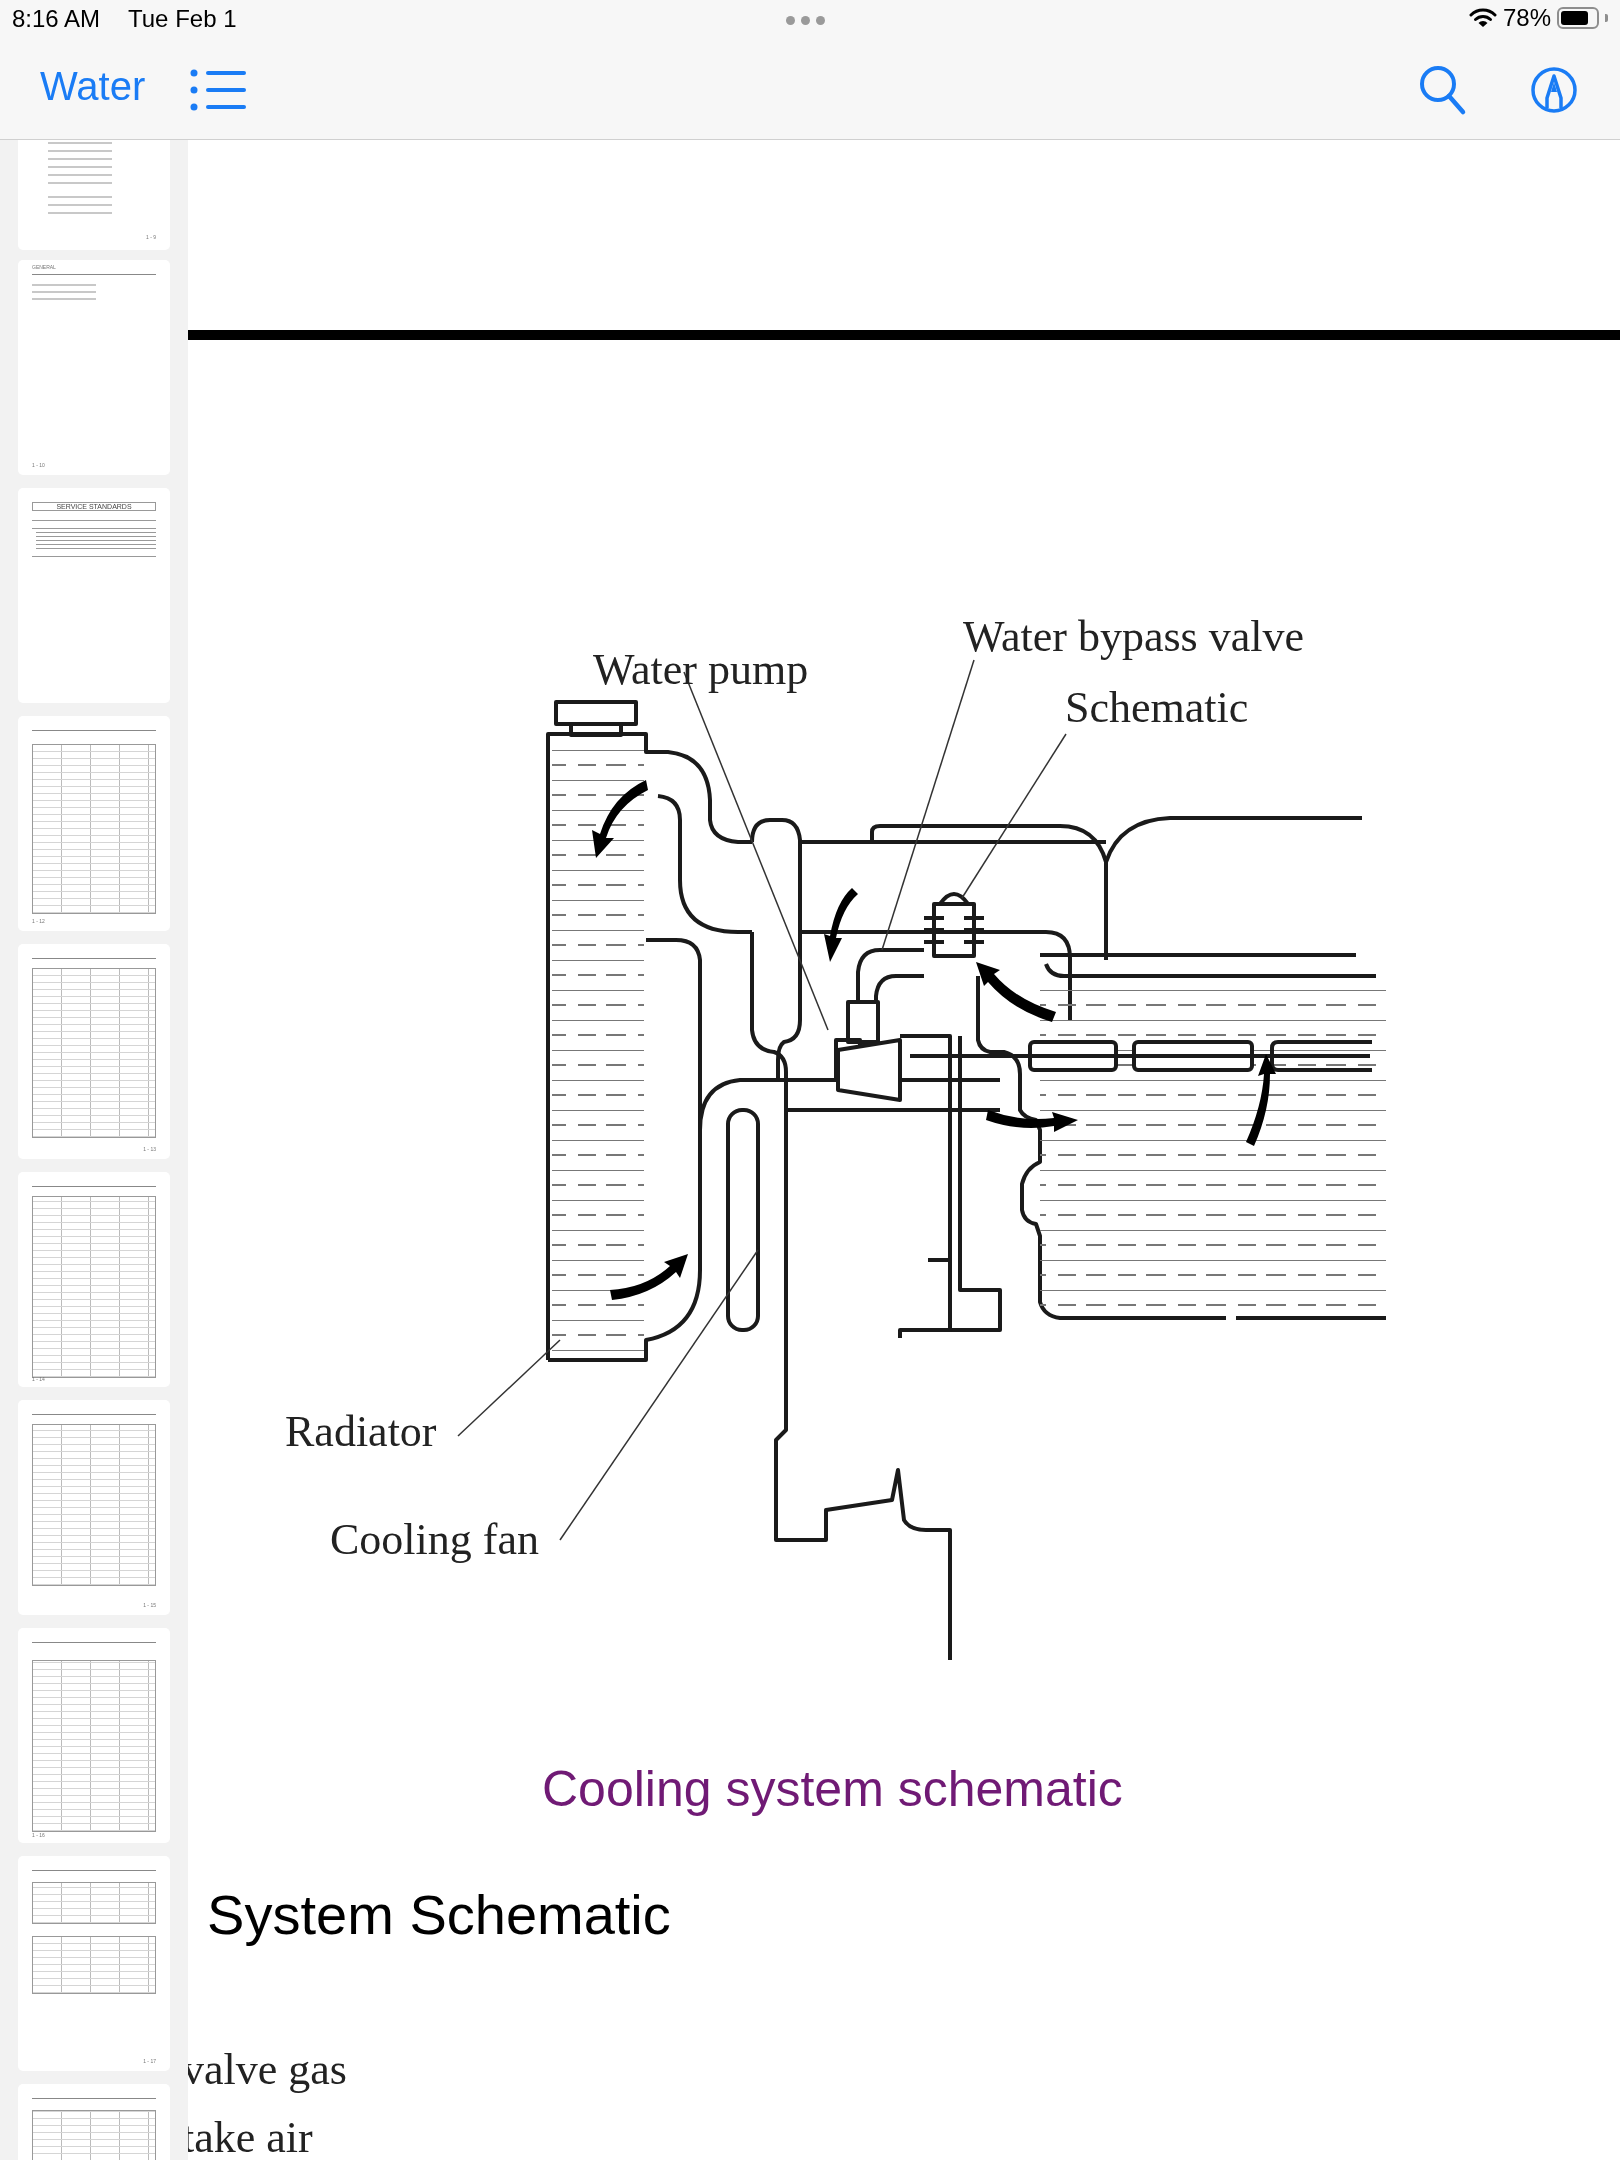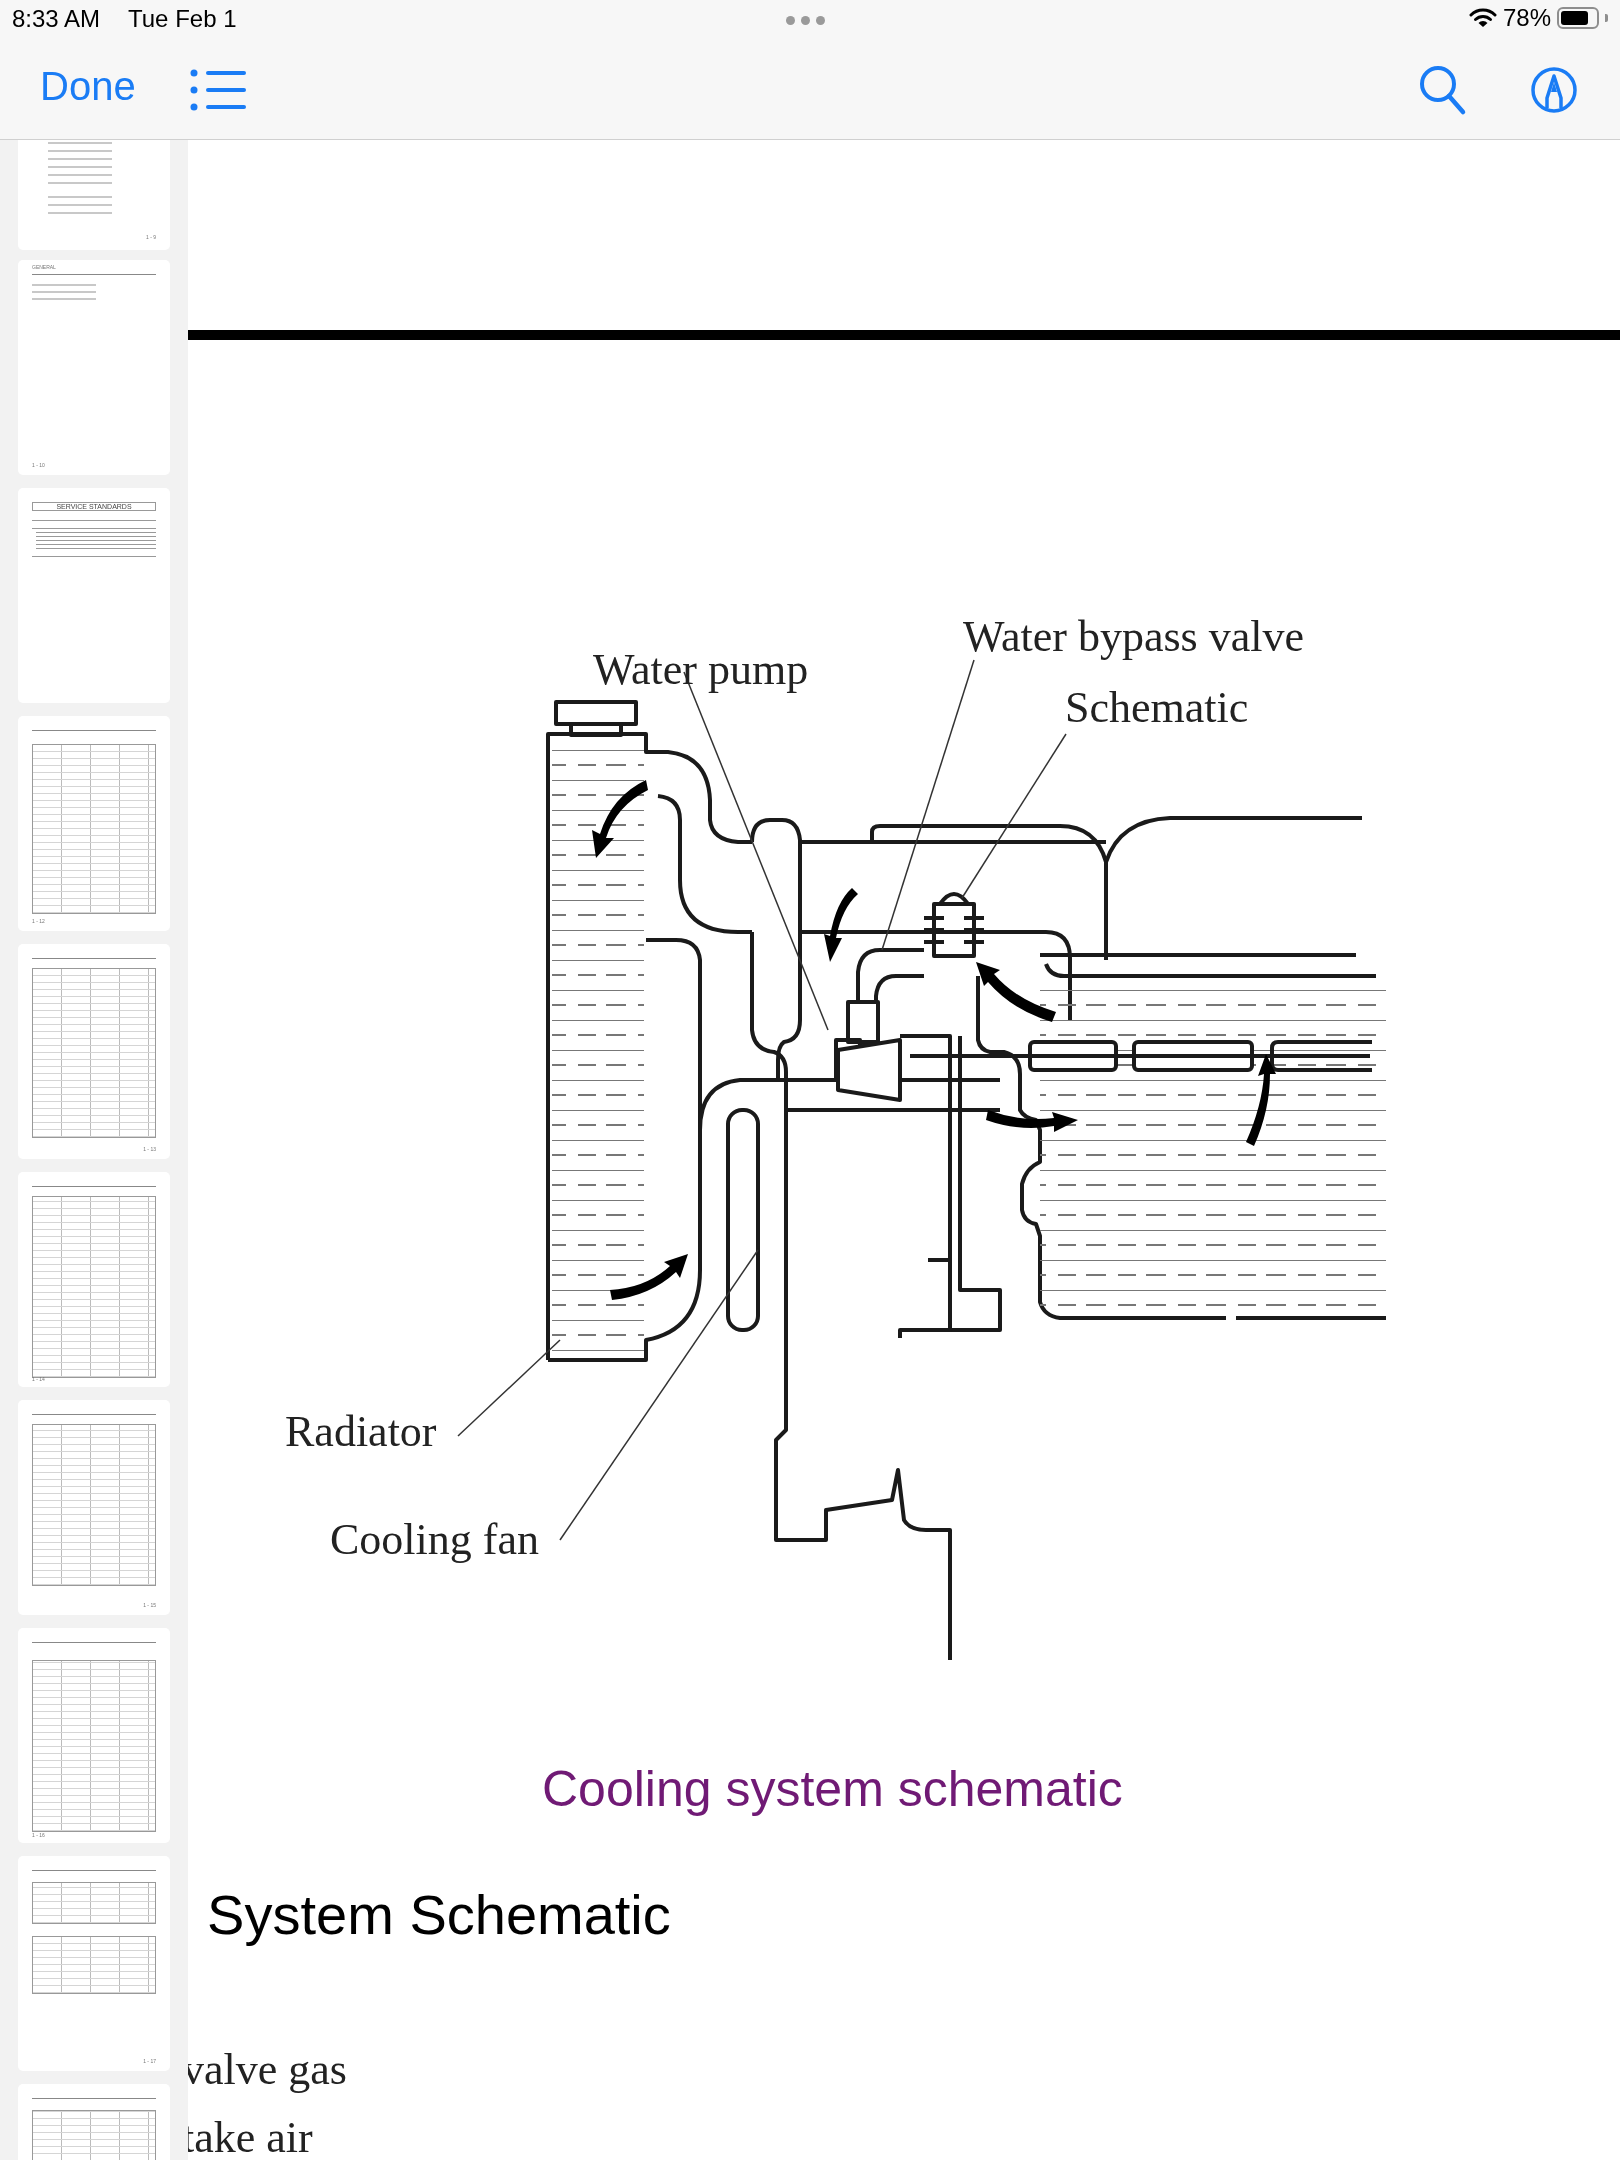--- a/index.html
+++ b/index.html
@@ -35,21 +35,21 @@
   .top-rule { position:absolute; left:0; top:190px; width:1432px; height:10px; background:#000; }
   .section-title { position:absolute; font-size:56px; color:#000; white-space:nowrap; }
   .diagram { position:absolute; left:0; top:0; }
   .caption { position:absolute; left:354px; top:1620px; font-size:50px; color:#701a75; }
   .serif-label { position:absolute; font-family:"Liberation Serif", serif; font-size:44px; color:#222; white-space:nowrap; }
 </style>
 </head>
 <body>
 
 <div class="statusbar">
-  <span class="status-time">8:33 AM</span>
+  <span class="status-time">8:16 AM</span>
   <span class="status-date">Tue Feb 1</span>
   <div class="multitask-dots">
       <span></span>
       <span></span>
       <span></span>
     </div>
   <div class="status-right">
     <svg width="28" height="22" viewBox="0 0 28 22">
       <path d="M2 8 A17 17 0 0 1 26 8" stroke="#000" stroke-width="3" fill="none" stroke-linecap="round"></path>
       <path d="M6.5 12.5 A11 11 0 0 1 21.5 12.5" stroke="#000" stroke-width="3" fill="none" stroke-linecap="round"></path>
@@ -57,21 +57,21 @@
     </svg>
     <span>78%</span>
     <div class="battery">
         <div class="fill" id="battery-fill" style="width: 27px;"></div>
       </div>
     <div class="battery-tip"></div>
   </div>
 </div>
 
 <div class="navbar">
-  <span class="done-btn">Done</span>
+  <span class="done-btn">Water</span>
   <svg class="list-btn" viewBox="0 0 58 44">
     <circle cx="4" cy="5" r="3.5" fill="#1a7cf5"></circle>
       <rect x="16" y="3" width="40" height="4" rx="2" fill="#1a7cf5"></rect>
     <circle cx="4" cy="22" r="3.5" fill="#1a7cf5"></circle>
       <rect x="16" y="20" width="40" height="4" rx="2" fill="#1a7cf5"></rect>
     <circle cx="4" cy="39" r="3.5" fill="#1a7cf5"></circle>
       <rect x="16" y="37" width="40" height="4" rx="2" fill="#1a7cf5"></rect>
   </svg>
   <svg class="search-btn" viewBox="0 0 50 52">
     <circle cx="20" cy="20" r="16" stroke="#1a7cf5" stroke-width="4" fill="none"></circle>

